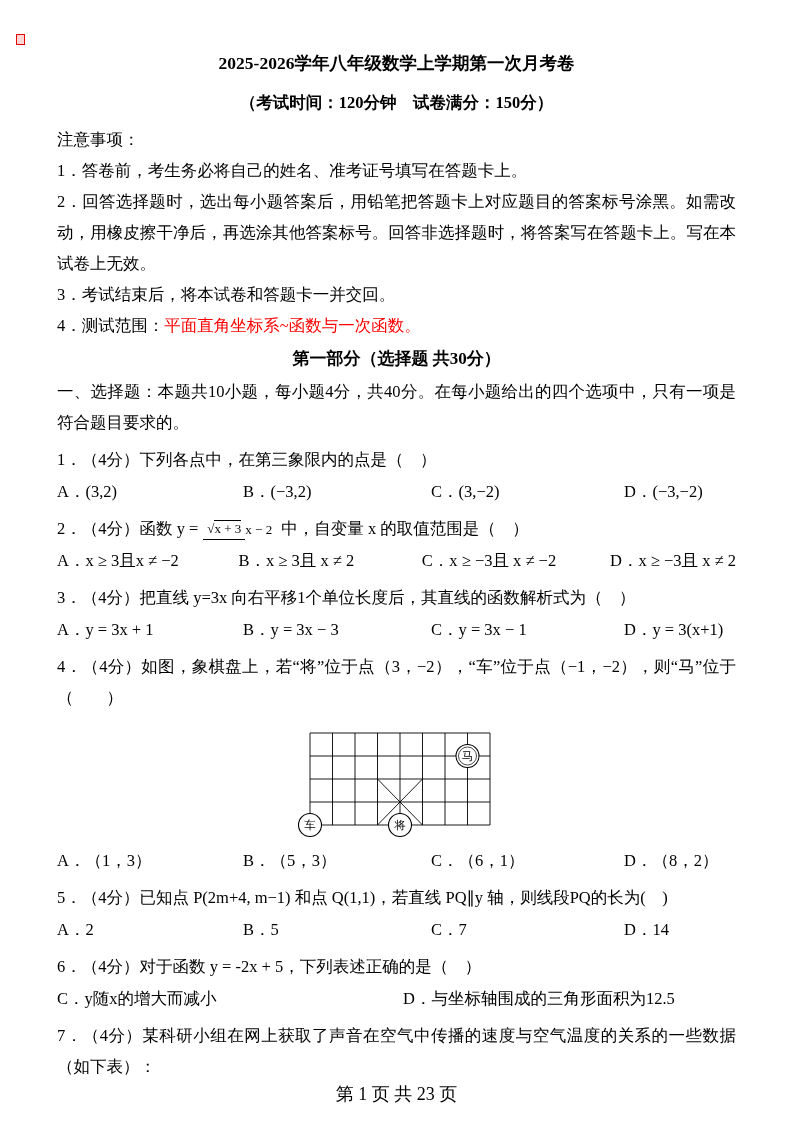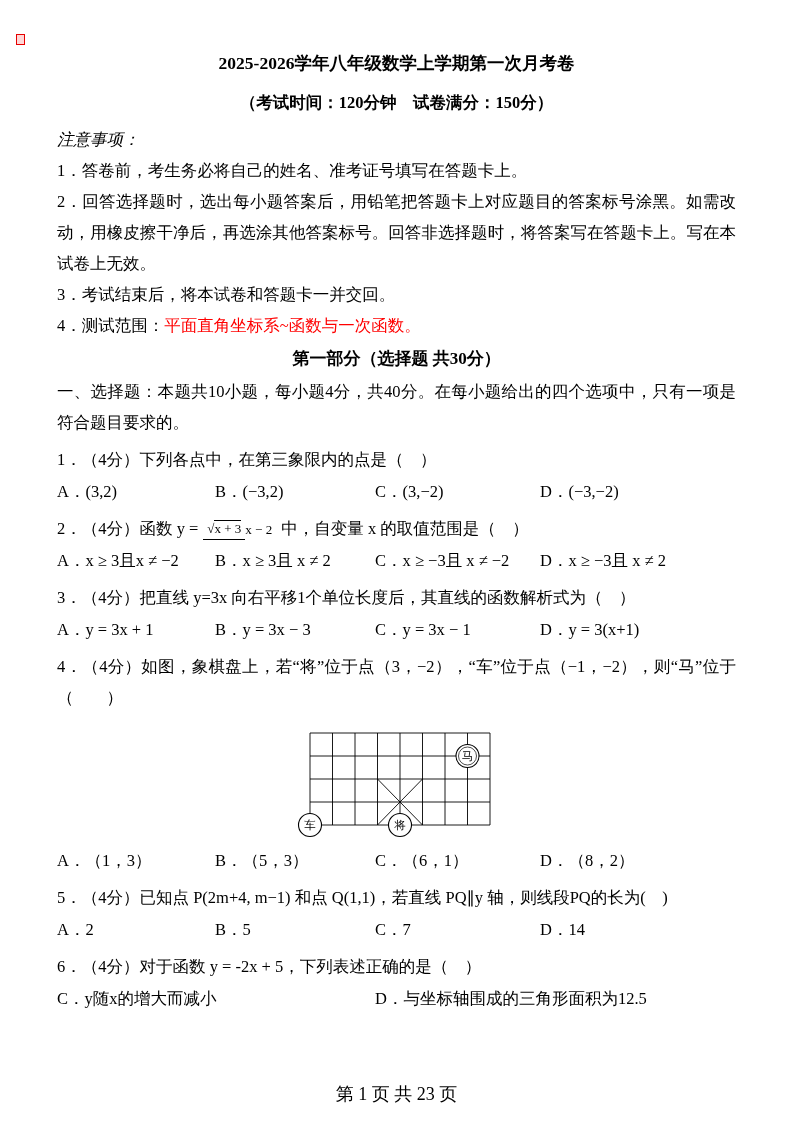--- a/index.html
+++ b/index.html
@@ -12,25 +12,25 @@
     color:#000;
     font-family:"Liberation Serif", serif;
     font-size:16.5px;
     padding:48px 57px 0 57px;
     overflow:hidden;
   }
   .red-mark { position:absolute; left:16px; top:34px; width:9px; height:11px; border:1.5px solid #e60000; background:#ffd6d6; }
   .title { text-align:center; font-weight:bold; font-size:17.5px; line-height:31px; margin-bottom:8px; }
   .subtitle { text-align:center; font-weight:bold; font-size:16.5px; line-height:31px; margin-bottom:6px; }
   p.line { line-height:31px; text-align:justify; }
-  .notice-heading { line-height:31px;font-style:italic; }
+  .notice-heading { line-height:31px; }
   .red { color:#ff0000; }
   .section-title { text-align:center; font-weight:bold; font-size:17px; line-height:31px; margin:2px 0; }
   .stem { line-height:31px; margin-top:6px; text-align:justify; }
-  .opt-row { display:flex; line-height:31px; margin:1px 0 2px 0; }
+  .opt-row { display:flex; line-height:31px; margin:1px 0 2px 0;gap:28px; }
   .opt { white-space:nowrap; }
   .opt-row .opt:nth-child(1) { width:158px; }
   .opt-row .opt:nth-child(2) { width:160px; }
   .opt-row .opt:nth-child(3) { width:165px; }
   .opt-row .opt:nth-child(4) { flex:1; }
   .opt-row.two-col .opt:nth-child(1) { width:318px; }
   .opt-row.two-col .opt:nth-child(2) { flex:1; width:auto; }
   .math { font-family:"Liberation Serif", serif; }
   .frac { display:inline-flex; flex-direction:row; vertical-align:middle; margin:0 5px; text-align:center; font-size:13px; line-height:1.3; }
   .frac .num { display:block; border-bottom:1px solid #000; padding:0 4px 1px 4px; }
@@ -122,15 +122,16 @@
     <div class="opt"><span>C．</span><span class="math">7</span></div>
     <div class="opt"><span>D．</span><span class="math">14</span></div>
   </div>
 
   <p class="stem">6．（4分）对于函数 y = -2x + 5，下列表述正确的是（　）</p>
   <div class="opt-row two-col">
     <div class="opt"><span>C．</span><span>y随x的增大而减小</span></div>
     <div class="opt"><span>D．</span><span>与坐标轴围成的三角形面积为12.5</span></div>
   </div>
 
+  <p class="stem">7．（4分）某科研小组在网上获取了声音在空气中传播的速度与空气温度的关系的一些数据（如下表）：</p>
 
   <div class="footer">第 1 页 共 23 页</div>
 </div>
 
 </body></html>

